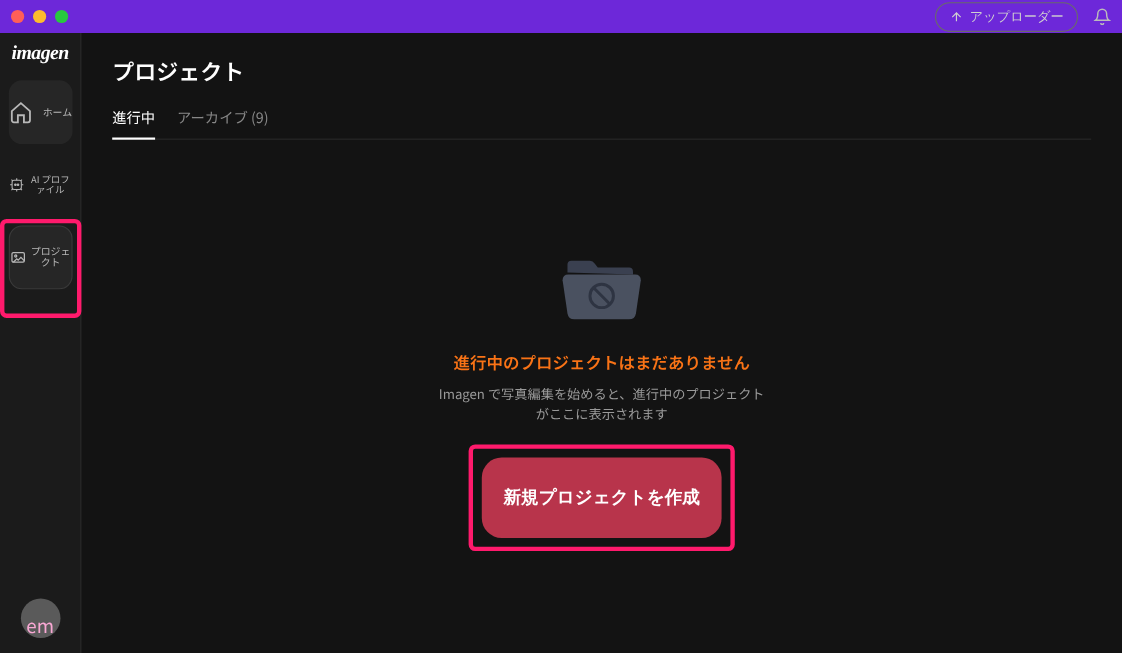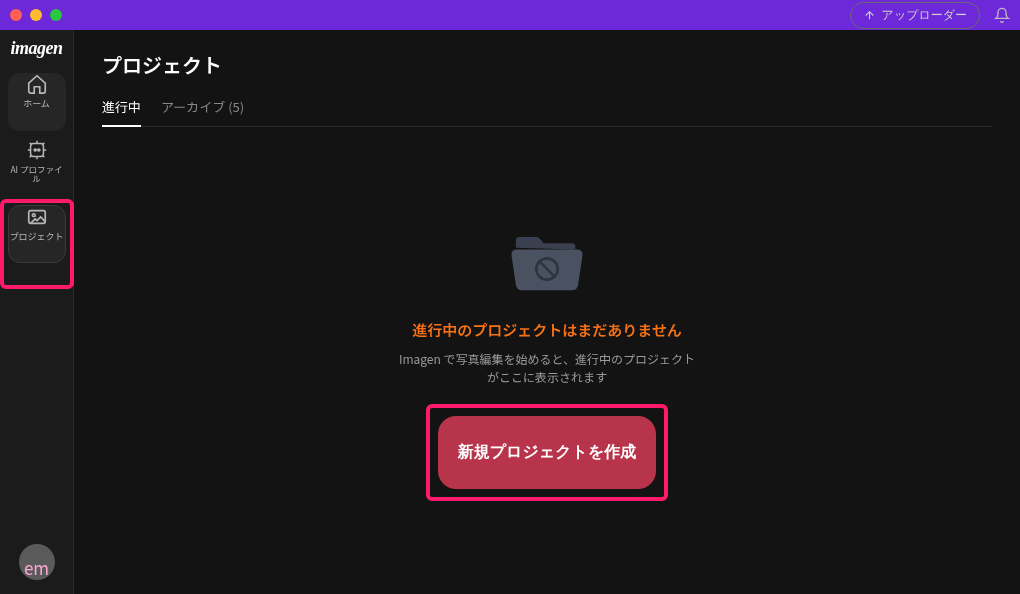--- a/index.html
+++ b/index.html
@@ -81,23 +81,23 @@
       font-size: 18px;
       color: #fff;
       letter-spacing: -0.5px;
       margin-bottom: 14px;
     }
     .nav-item {
       width: 58px;
       height: 58px;
       border-radius: 12px;
       display: flex;
-      flex-direction: column;
-      align-items: center;
-      justify-content: flex-start;
+      flex-direction: row;
+      align-items: center;
+      justify-content: space-between;
       gap: 4px;
       color: #b8b8b8;
       cursor: pointer;
       margin-bottom: 8px;
       position: relative;
     }
     .nav-item.bg1 {
       background: #262626;
     }
     .nav-item.active {
@@ -314,21 +314,21 @@
   </aside>
 
   <main class="main">
     <h1 class="page-title">プロジェクト</h1>
 
     <div class="tabs">
       <div class="tab active">
         <span>進行中</span>
       </div>
       <div class="tab">
-        <span>アーカイブ (5)</span>
+        <span>アーカイブ (9)</span>
       </div>
     </div>
 
 
     <div class="empty-state">
       <svg class="empty-illustration" viewBox="0 0 100 90" fill="currentColor">
         <path d="M15 30 L15 22 Q15 18 19 18 L38 18 Q41 18 43 21 L46 25 L78 25 Q82 25 82 29 L82 32 Z" fill="#3a4050"></path>
         <path d="M10 38 Q10 32 16 32 L84 32 Q90 32 90 38 L85 72 Q84 78 78 78 L22 78 Q16 78 15 72 Z" fill="#4a5160"></path>
         <circle cx="50" cy="54" r="12" fill="none" stroke="#2e3442" stroke-width="3"></circle>
         <path d="M42 46 L58 62" stroke="#2e3442" stroke-width="3" stroke-linecap="round"></path>

